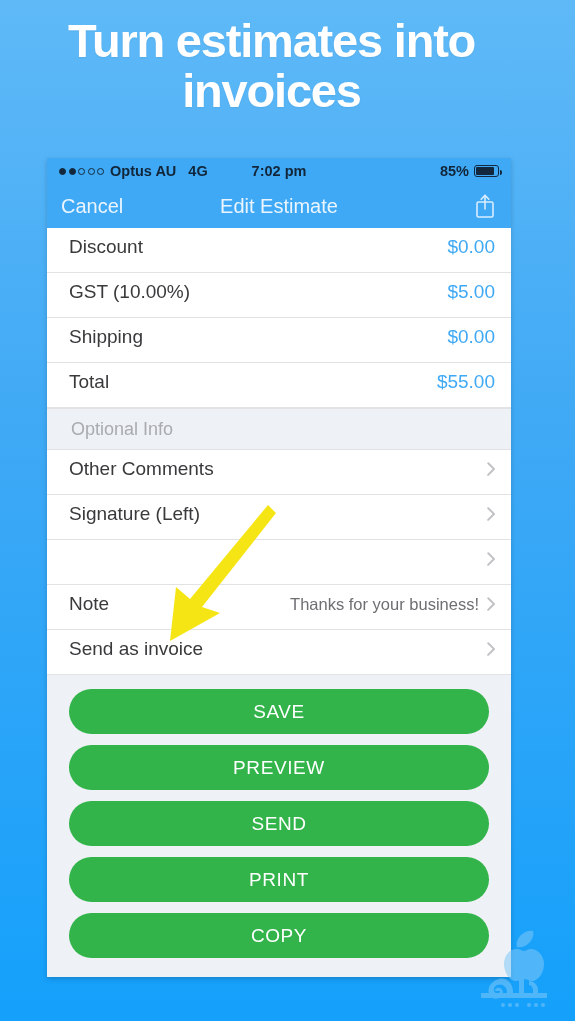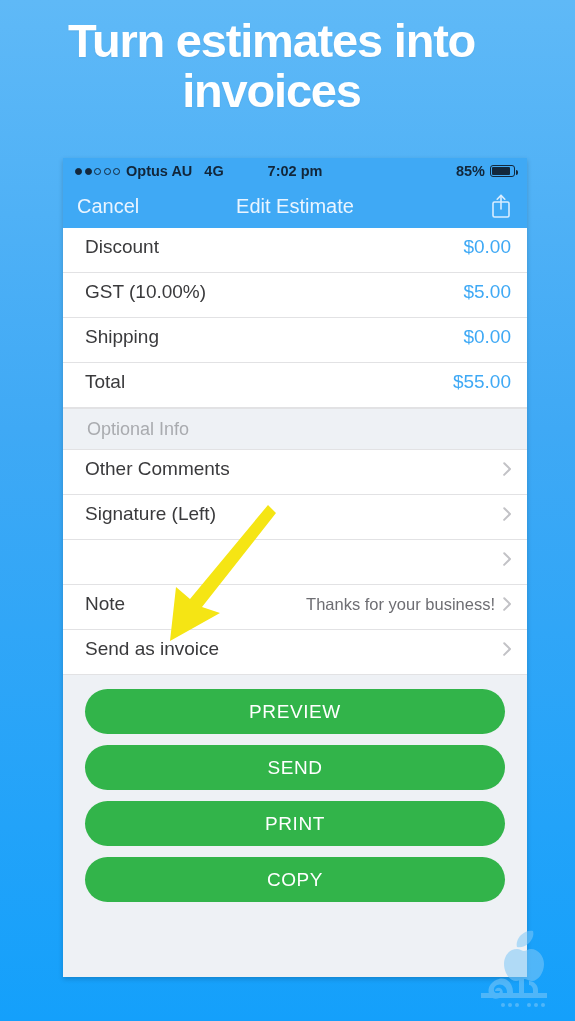--- a/index.html
+++ b/index.html
@@ -15,21 +15,21 @@
     position:absolute; left:0; top:16px; width:543px;
     text-align:center; color:#ffffff;
     font-size:47px; font-weight:bold; line-height:1.06;
     letter-spacing:-1.2px;
     text-shadow:0 1px 2px rgba(0,0,0,0.06);
     padding:0 18px;
   }
 
   
   .phone{
-    position:absolute; left:63px; top:158px;
+    position:absolute; left:47px; top:158px;
     width:464px; height:819px;
     background:#eef1f5;
     box-shadow:0 2px 5px rgba(0,0,0,0.18);
     overflow:hidden;
   }
 
   
   .statusbar{
     height:26px; background:#3fa9f5; color:#12263a;
     display:flex; align-items:center; padding:0 12px;
@@ -176,20 +176,21 @@
       <span class="row-value">Thanks for your business!</span>
       <span class="chev"></span>
     </div>
     <div class="row">
       <span class="row-label">Send as invoice</span>
       <span class="chev"></span>
     </div>
   </div>
 
   <div class="buttons">
+    <button class="btn">SAVE</button>
     <button class="btn">PREVIEW</button>
     <button class="btn">SEND</button>
     <button class="btn">PRINT</button>
     <button class="btn">COPY</button>
   </div>
 
 </div>
 
 <svg class="arrow" viewBox="0 0 150 160">
   <path d="M126 18 L52 112 L70 118 L20 146 L26 92 L40 104 L118 10 Z" fill="#f5e514"></path>

